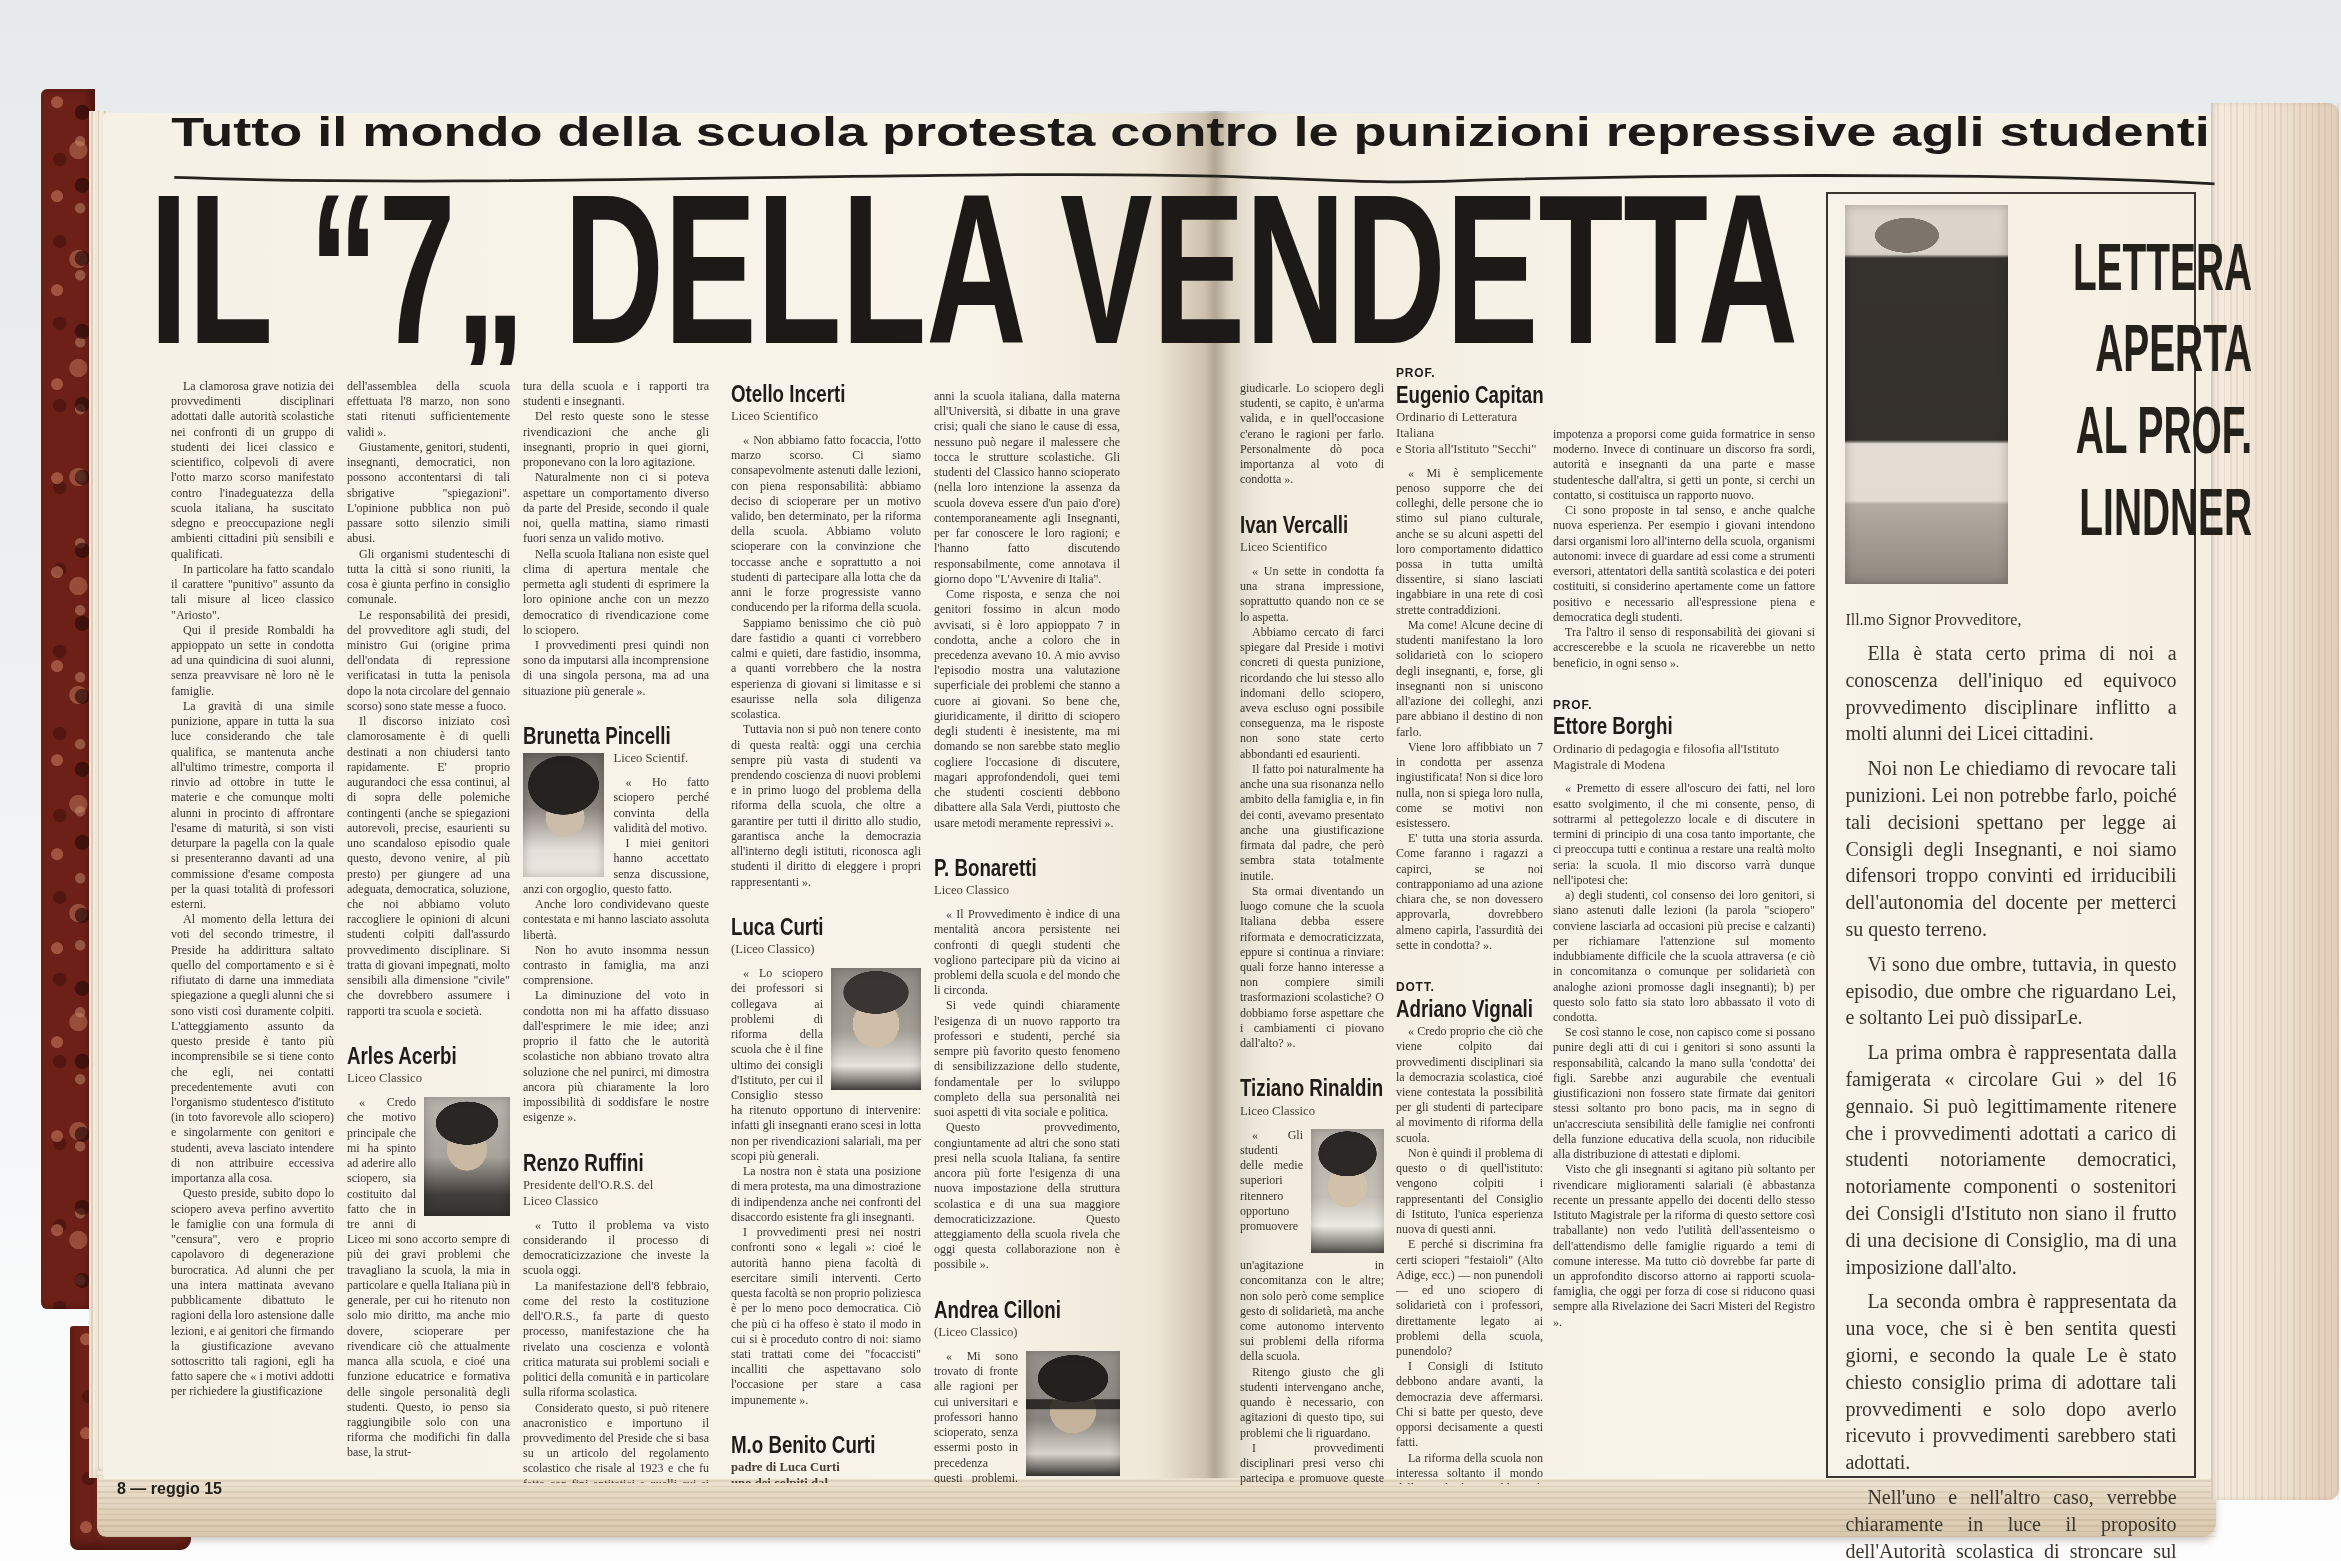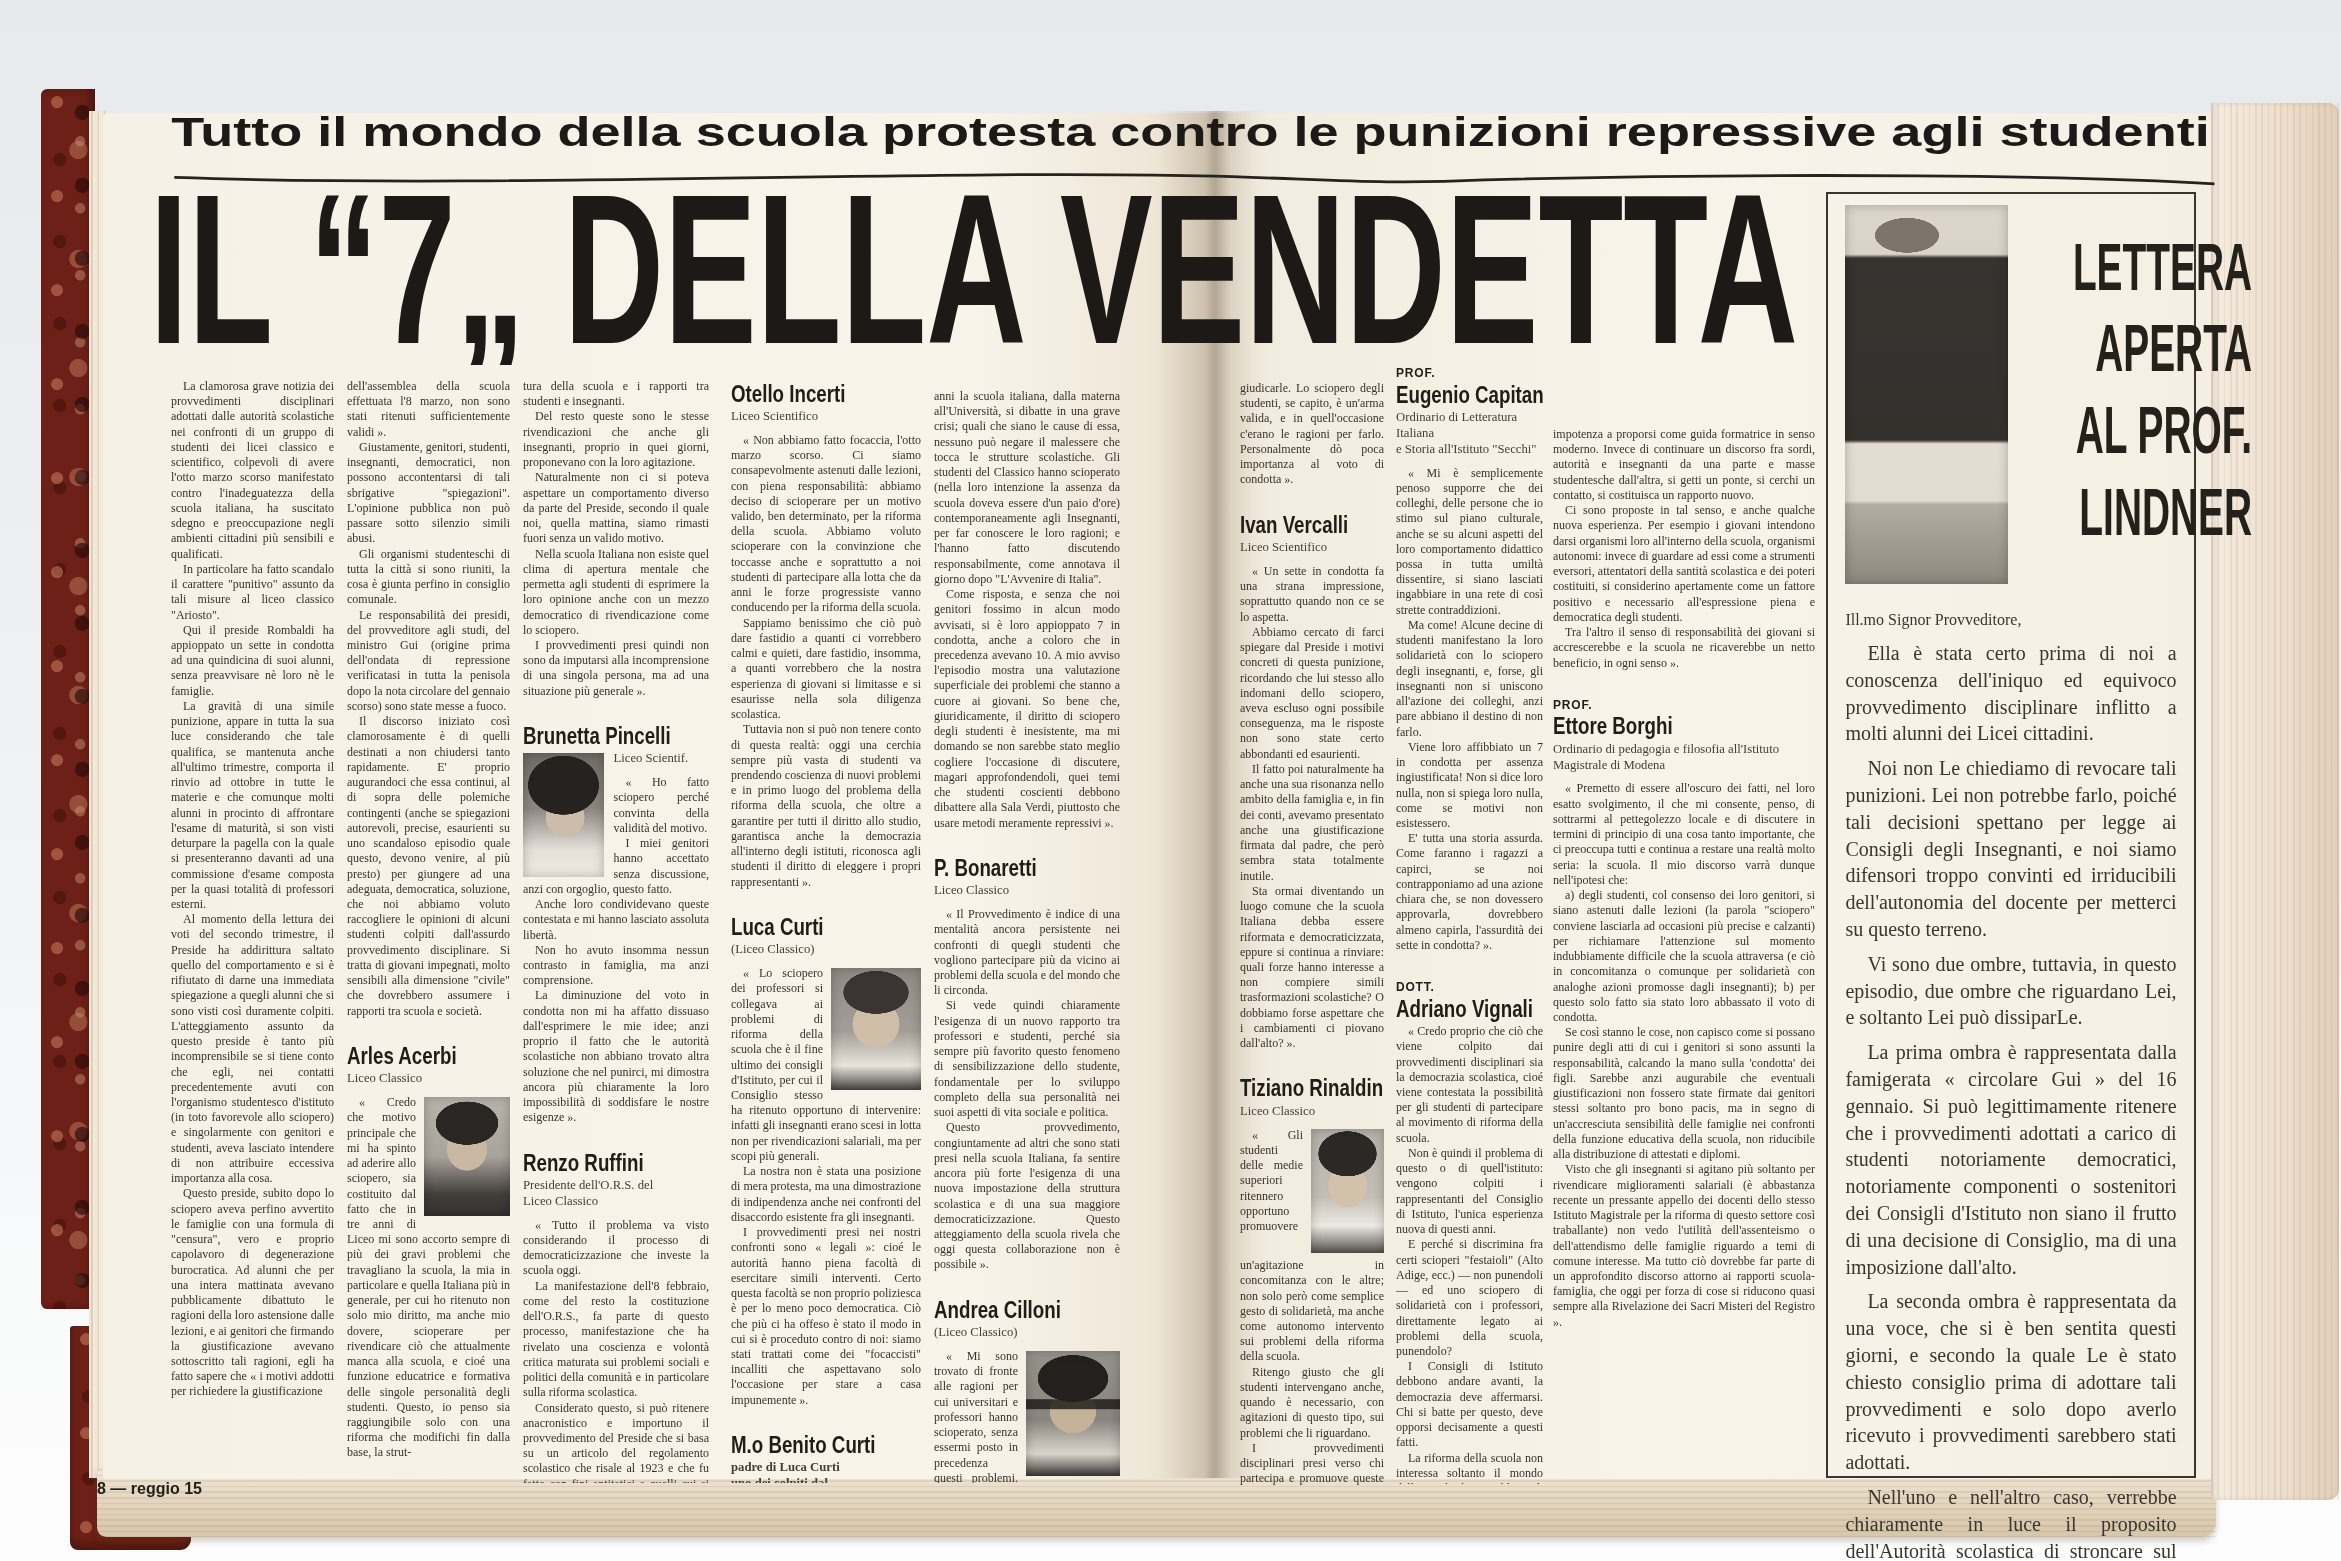--- a/index.html
+++ b/index.html
@@ -90,21 +90,21 @@
     linear-gradient(180deg,#dcd6cc 0%,#cfc9bf 50%,#b9b3a9 75%,#8e887f 100%);}
   .letter-title{flex:1;padding-top:20.6px;text-align:right;}
   .letter-title-line{font-family:"Liberation Sans",sans-serif;font-weight:700;font-size:67px;
     line-height:1.22;color:#24201a;transform:scaleX(.58);transform-origin:center;white-space:nowrap;}
   .letter-greeting{margin:27px 0 11px;font-size:16px;color:#3a352d;}
   .letter-body p{margin:0 0 8px;text-indent:22px;text-align:justify;font-size:20px;line-height:1.34;
     color:#3a352d;-webkit-hyphens:auto;hyphens:auto;}
   .letter-signature{margin-top:12.7px;text-align:right;font-family:"Liberation Sans",sans-serif;
     font-weight:700;font-size:16.7px;letter-spacing:0.8px;color:#24201a;padding-right:4.8px;}
   .folio{position:absolute;font-family:"Liberation Sans",sans-serif;font-weight:700;font-size:16px;color:#23201b;}
-  .folio-left{left:97px;top:1480px;}
+  .folio-left{left:97px;top:1480px;padding-left:20px;}
   .folio-right{left:1967px;top:1565px;width:224px;text-align:right;margin-top:31px;}
   .clear{clear:both;}
 </style>
 </head>
 <body>
 
 <div class="scene">
   <div class="book-shadow"></div>
   <div class="cover cover-left"></div>
   <div class="cover cover-corner"></div>

